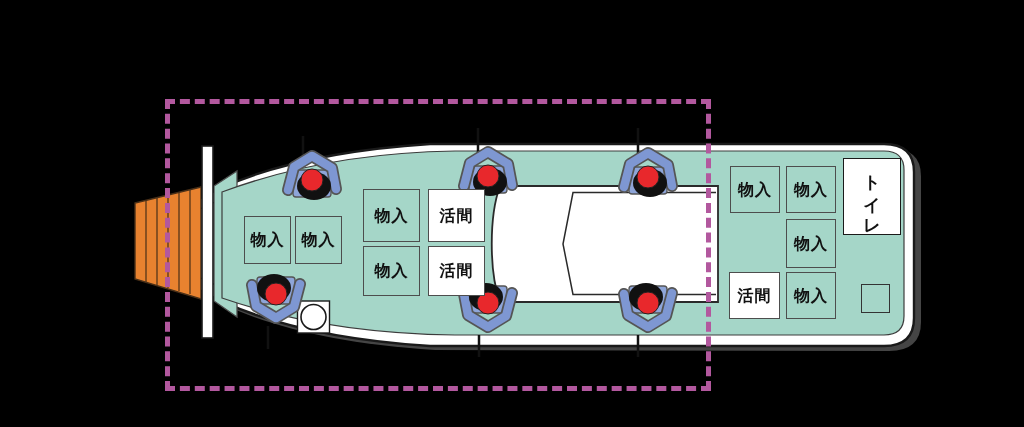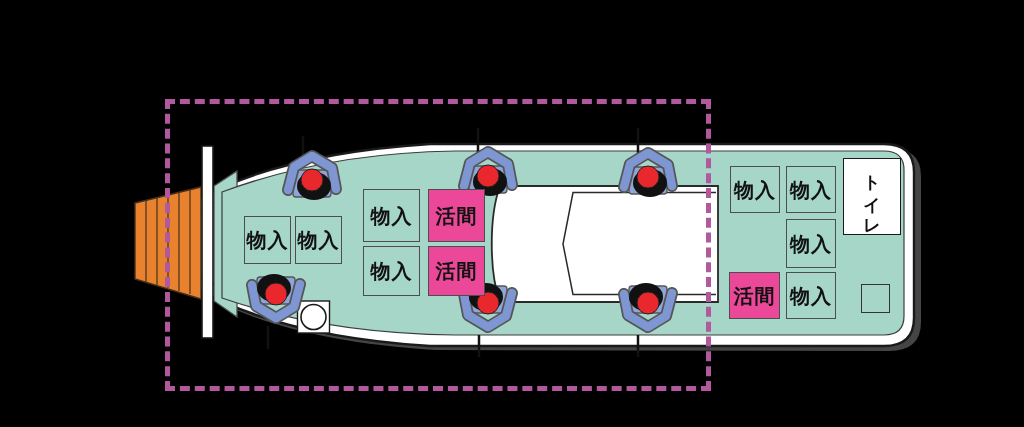--- a/index.html
+++ b/index.html
@@ -5,24 +5,24 @@
   html,body{margin:0;padding:0;background:#000;}
   #stage{
     position:relative;width:1024px;height:427px;background:#000;overflow:hidden;
     font-family:"Liberation Sans","DejaVu Sans",sans-serif;
   }
   #boat-svg{position:absolute;left:0;top:0;}
   .comp{
     position:absolute;box-sizing:border-box;
     display:flex;align-items:center;justify-content:center;
     border:1.5px solid #4d4d4d;background:#a5d6c8;
-    font-size:20px;font-weight:600;color:#111;line-height:1;
+    font-size:16px;font-weight:600;color:#111;line-height:1;
     letter-spacing:1px;white-space:nowrap;
   }
-  .comp.livewell{background:#ec4899;}
+  .comp.livewell{background:#ffffff;}
   .comp.empty{border:1.3px solid #333;}
   #toilet-box{
     position:absolute;box-sizing:border-box;background:#fff;border:1.7px solid #1a1a1a;
     display:flex;align-items:center;justify-content:center;
     font-size:17px;font-weight:600;color:#111;
     writing-mode:vertical-rl;text-orientation:upright;letter-spacing:3px;
   }
   #fishing-zone-outline{
     position:absolute;box-sizing:border-box;
     left:165px;top:99px;width:546px;height:292px;

